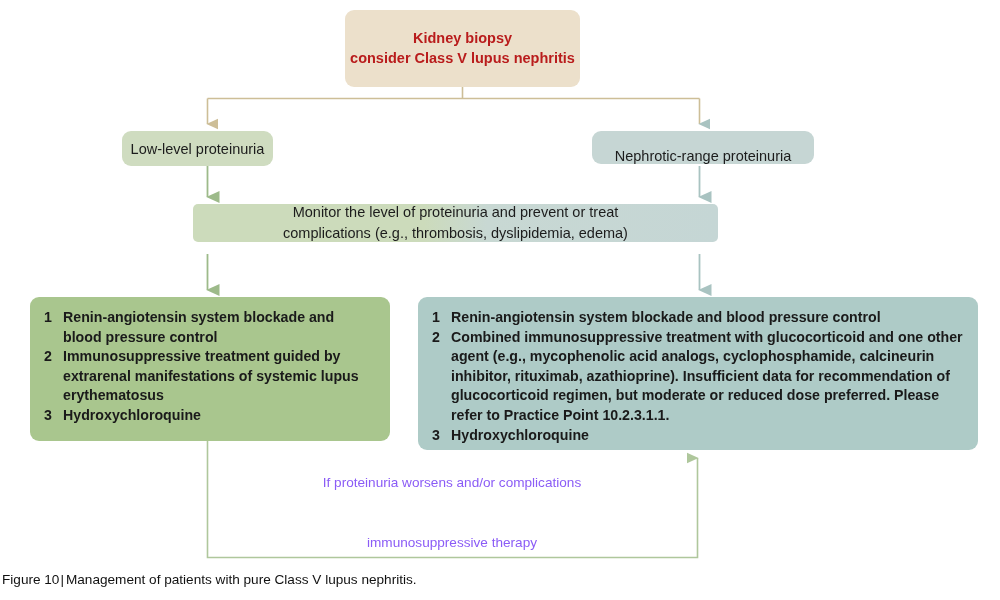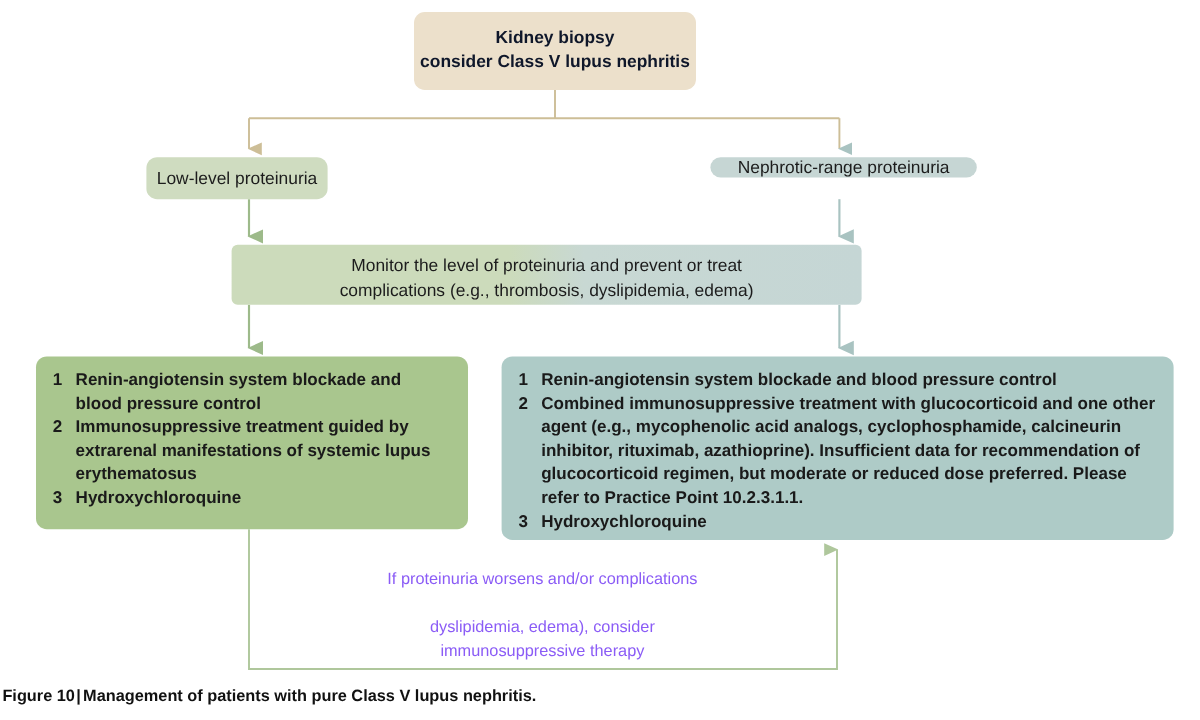--- a/index.html
+++ b/index.html
@@ -34,66 +34,65 @@
     align-items: center;
     justify-content: center;
     text-align: center;
   }
 
   
   #node-biopsy {
     left: 345px;
     top: 10px;
     width: 235px;
-    height: 65px;
+    height: 77px;
     background: #ece0cb;
     border-radius: 9px;
     font-size: 14.5px;
     font-weight: bold;
     line-height: 1.32;
-    color: #0f172a;
+    color: #b91c1c;
   }
 
   
   #node-low-level {
     left: 122px;
     top: 131px;
     width: 151px;
     height: 35px;
     background: #cfdcc0;
     border-radius: 9px;
     font-size: 14.5px;
     color: #1c1c1c;
   }
   #node-nephrotic {
     left: 592px;
     top: 131px;
     width: 222px;
-    height: 17px;
+    height: 33px;
     background: #c6d6d4;
     border-radius: 9px;
     font-size: 14.5px;
     color: #1c1c1c;
     align-items: flex-end;
   }
 
   
   #node-monitor {
     left: 193px;
     top: 204px;
     width: 525px;
-    height: 50px;
+    height: 38px;
     border-radius: 5px;
     background: linear-gradient(to right,
                 #ccdbbb 0%, #ccdbbb 44%,
                 #c8d8d3 56%, #c5d6d5 100%);
     font-size: 14.5px;
     line-height: 1.45;
     color: #1c1c1c;
-    align-items: flex-end;
   }
 
   
   .treatment {
     display: block;
     text-align: left;
     border-radius: 9px;
     font-weight: bold;
     color: #1a1a1a;
   }
@@ -144,21 +143,21 @@
     line-height: 1.47;
     color: #8b5cf6;
   }
 
   
   #figure-caption {
     position: absolute;
     left: 2px;
     top: 572px;
     font-size: 13.6px;
-    font-weight: bold;
+    font-weight: normal;
     color: #111111;
     white-space: nowrap;
   }
   #figure-caption .sep {
     padding: 0 2px 0 1px;
   }
 </style>
 </head>
 <body>
 
@@ -252,21 +251,21 @@
       <li>
         <span class="tnum">3</span>
         <span>Hydroxychloroquine</span>
       </li>
     </ul>
   </div>
 
   <div id="feedback-caption">
     <span>If proteinuria worsens and/or complications</span><br>
     <br>
-    <span>dyslipidemia, edema), consider</span><br>
+    <br>
     <span>immunosuppressive therapy</span>
   </div>
 
   <div id="figure-caption">
     <span>Figure 10</span><span class="sep">|</span><span>Management of patients with pure Class V lupus nephritis.</span>
   </div>
 
 </div>
 
 </body></html>

